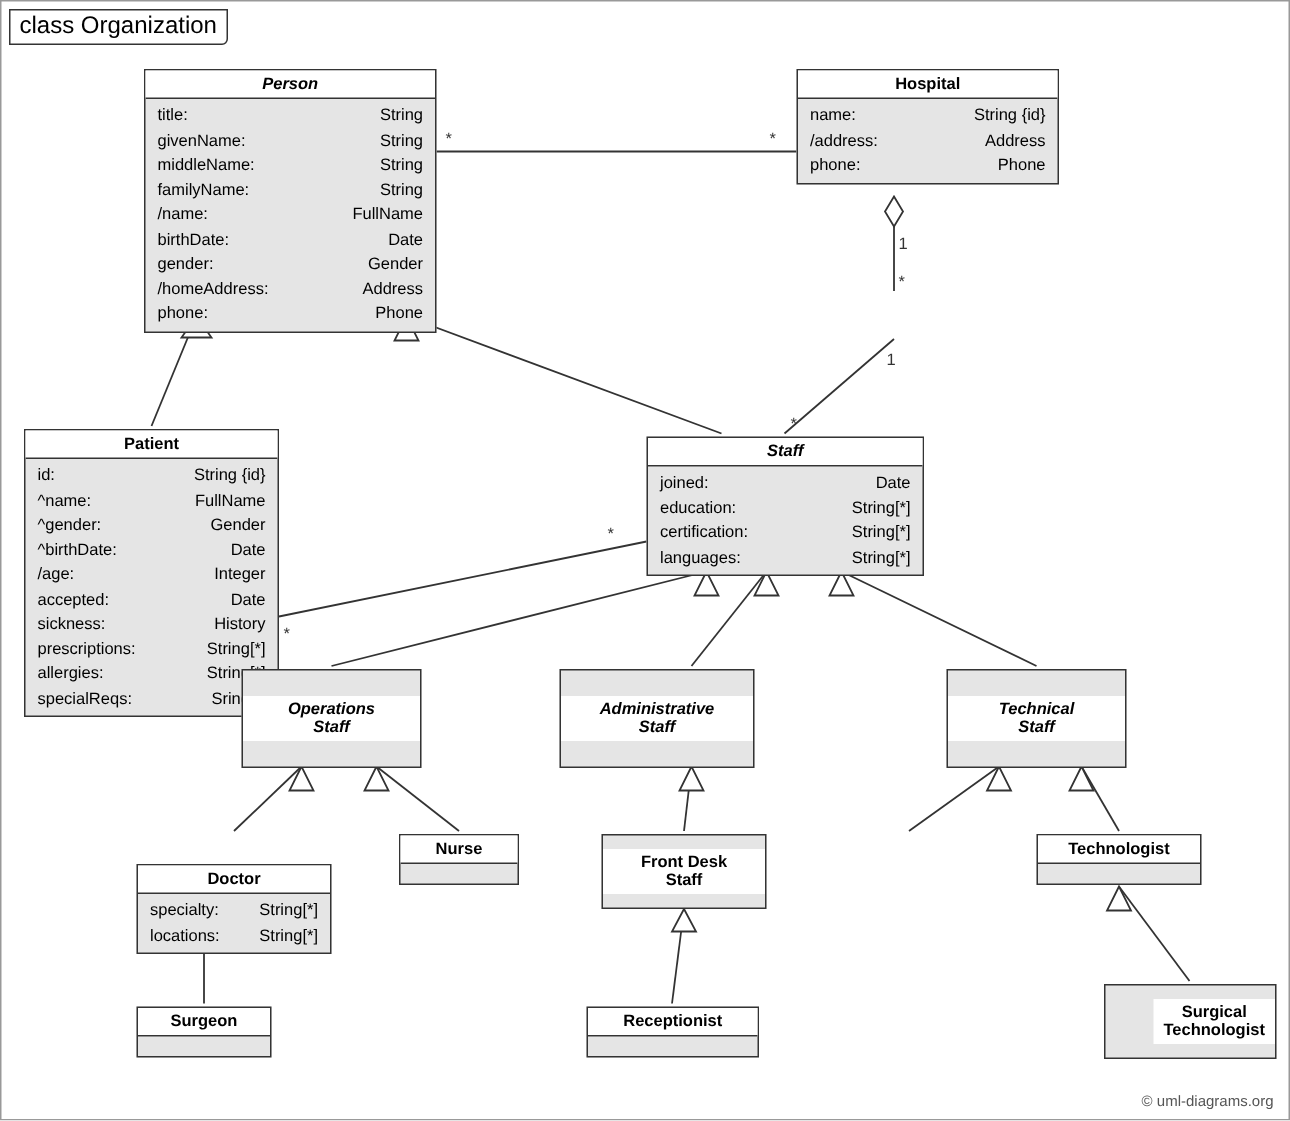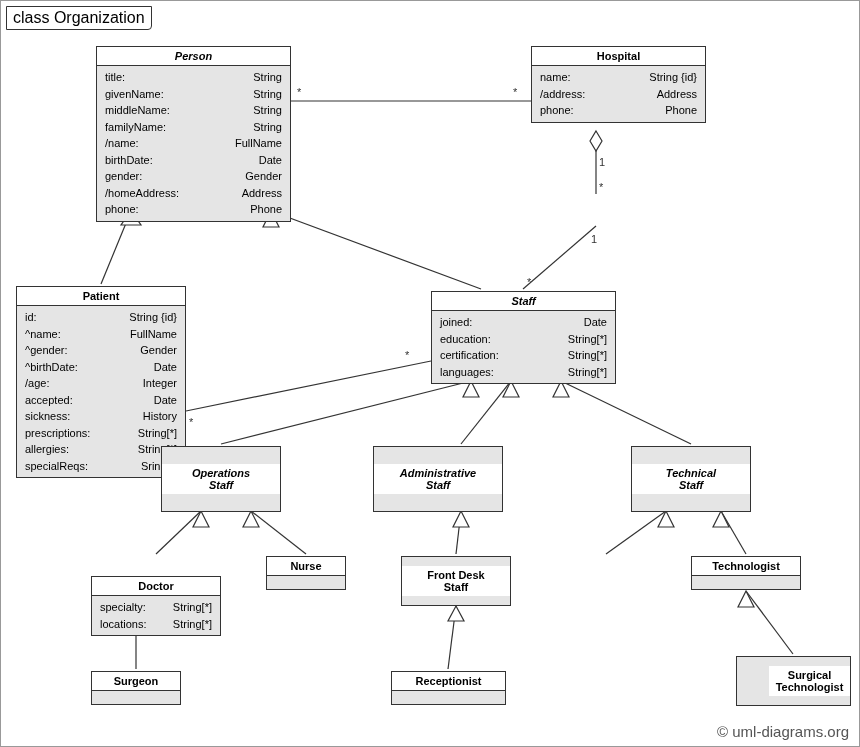--- a/index.html
+++ b/index.html
@@ -55,21 +55,21 @@
       border: 1px solid #333;
       padding: 2px 6px;
       background: #fff;
       font-size: 16px;
       border-radius: 0 0 4px 0;
     }
     .copyright {
       position: absolute;
       bottom: 6px;
       right: 10px;
-      font-size: 15px;
+      font-size: 10px;
       color: #555;
     }
 
     svg.lines {
       position: absolute;
       top: 0; left: 0;
       width: 860px;
       height: 747px;
       pointer-events: none;
     }

